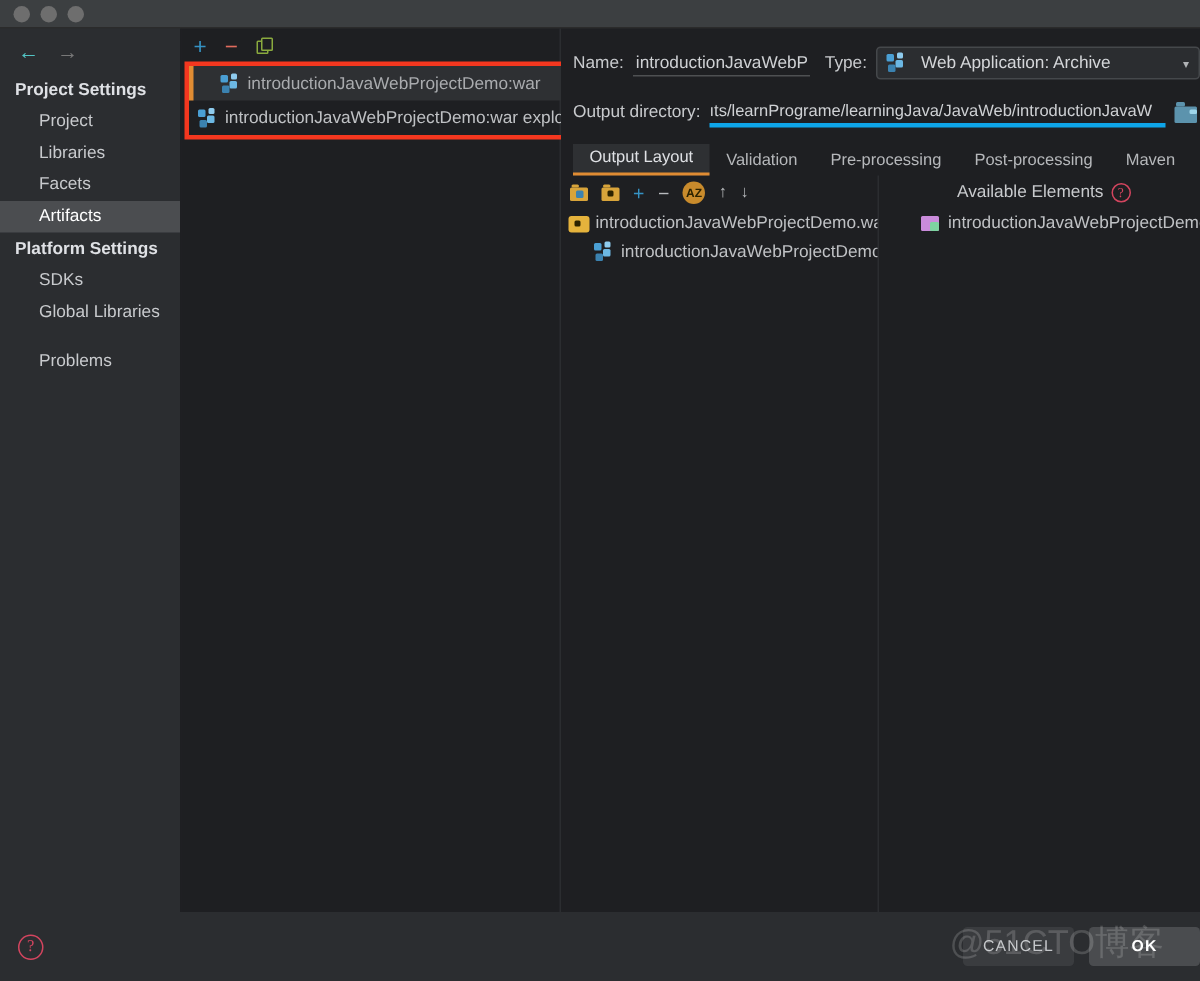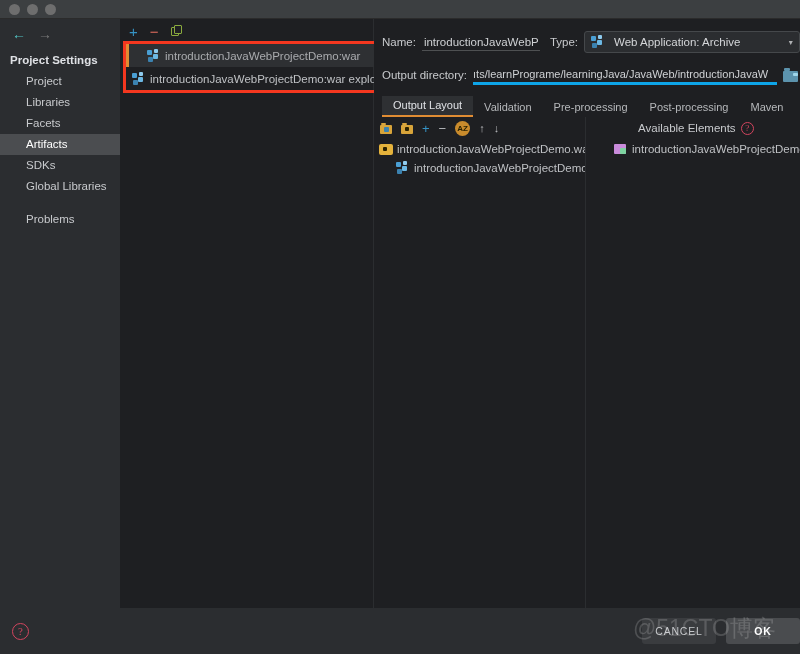--- a/index.html
+++ b/index.html
@@ -293,20 +293,21 @@
       <span class="arrow back">←</span>
       <span class="arrow fwd">→</span>
     </div>
 
     <div class="sec-header">Project Settings</div>
     <div class="nav-item">Project</div>
     <div class="nav-item">Libraries</div>
     <div class="nav-item">Facets</div>
     <div class="nav-item selected">Artifacts</div>
 
+    <div class="sec-header">Platform Settings</div>
     <div class="nav-item">SDKs</div>
     <div class="nav-item">Global Libraries</div>
 
     <div class="nav-gap"></div>
     <div class="nav-item">Problems</div>
   </div>
 
   <div class="artifact-col">
     <div class="art-toolbar">
       <span class="ti plus">+</span>

